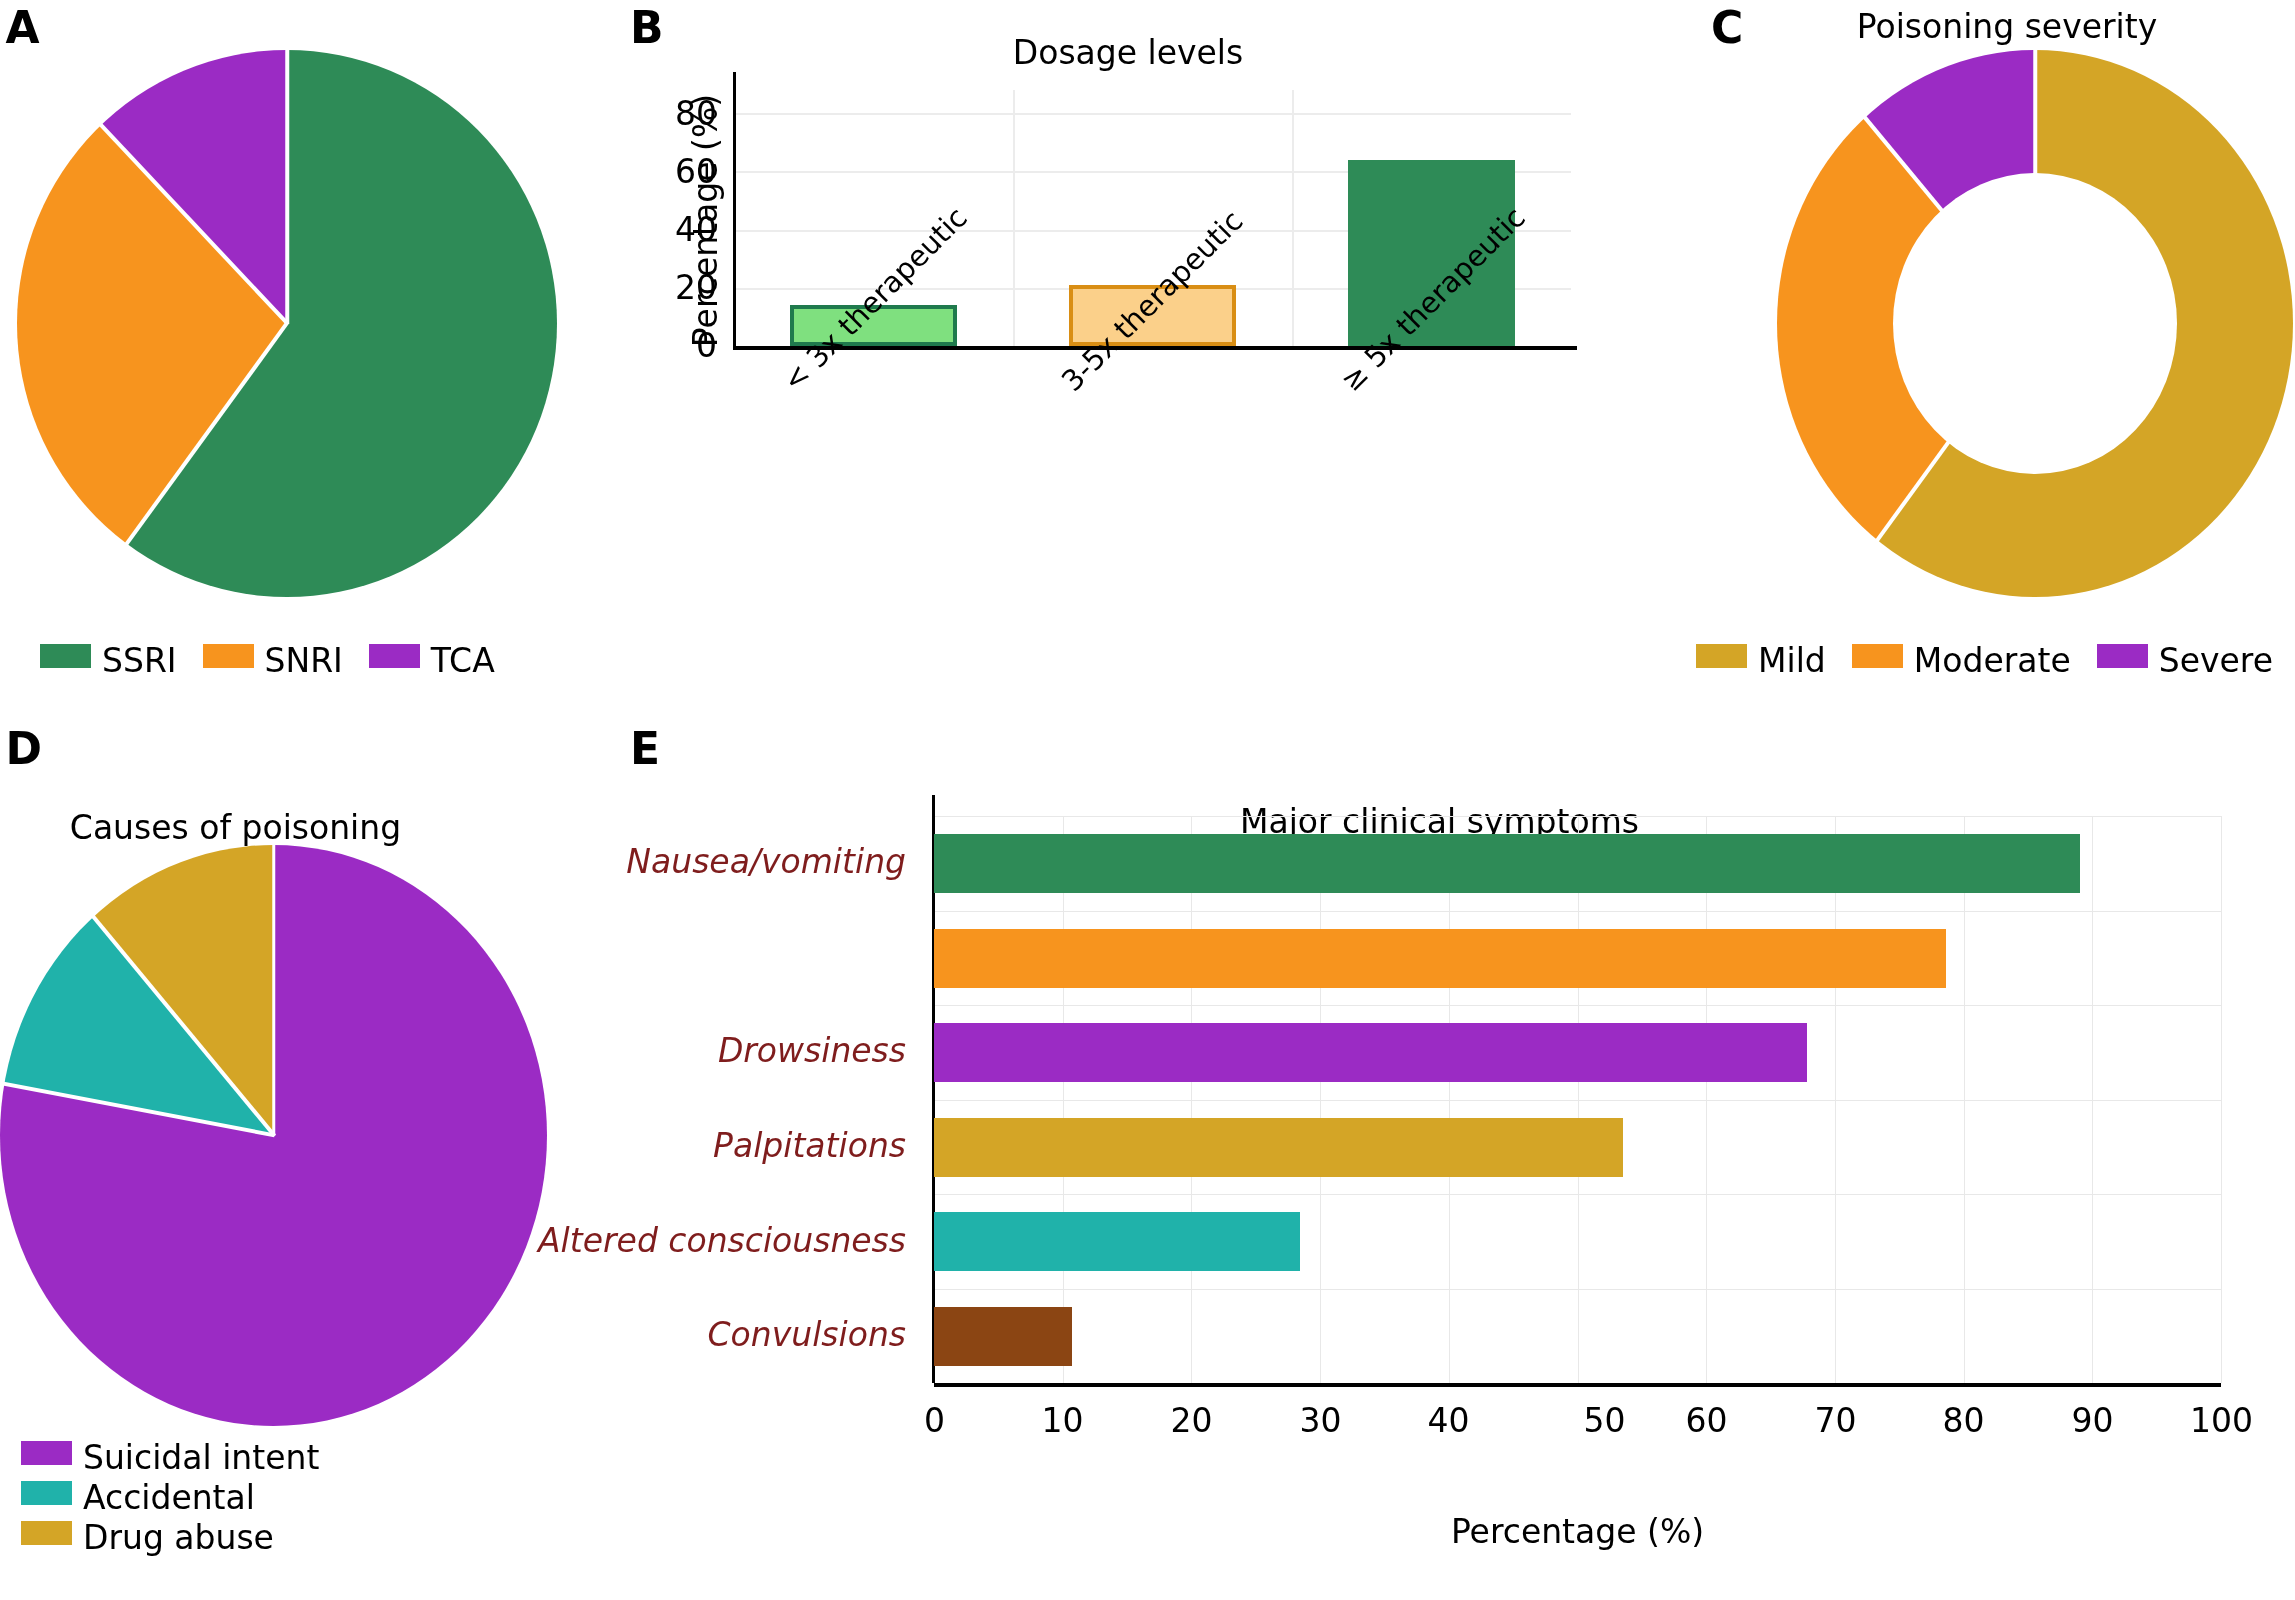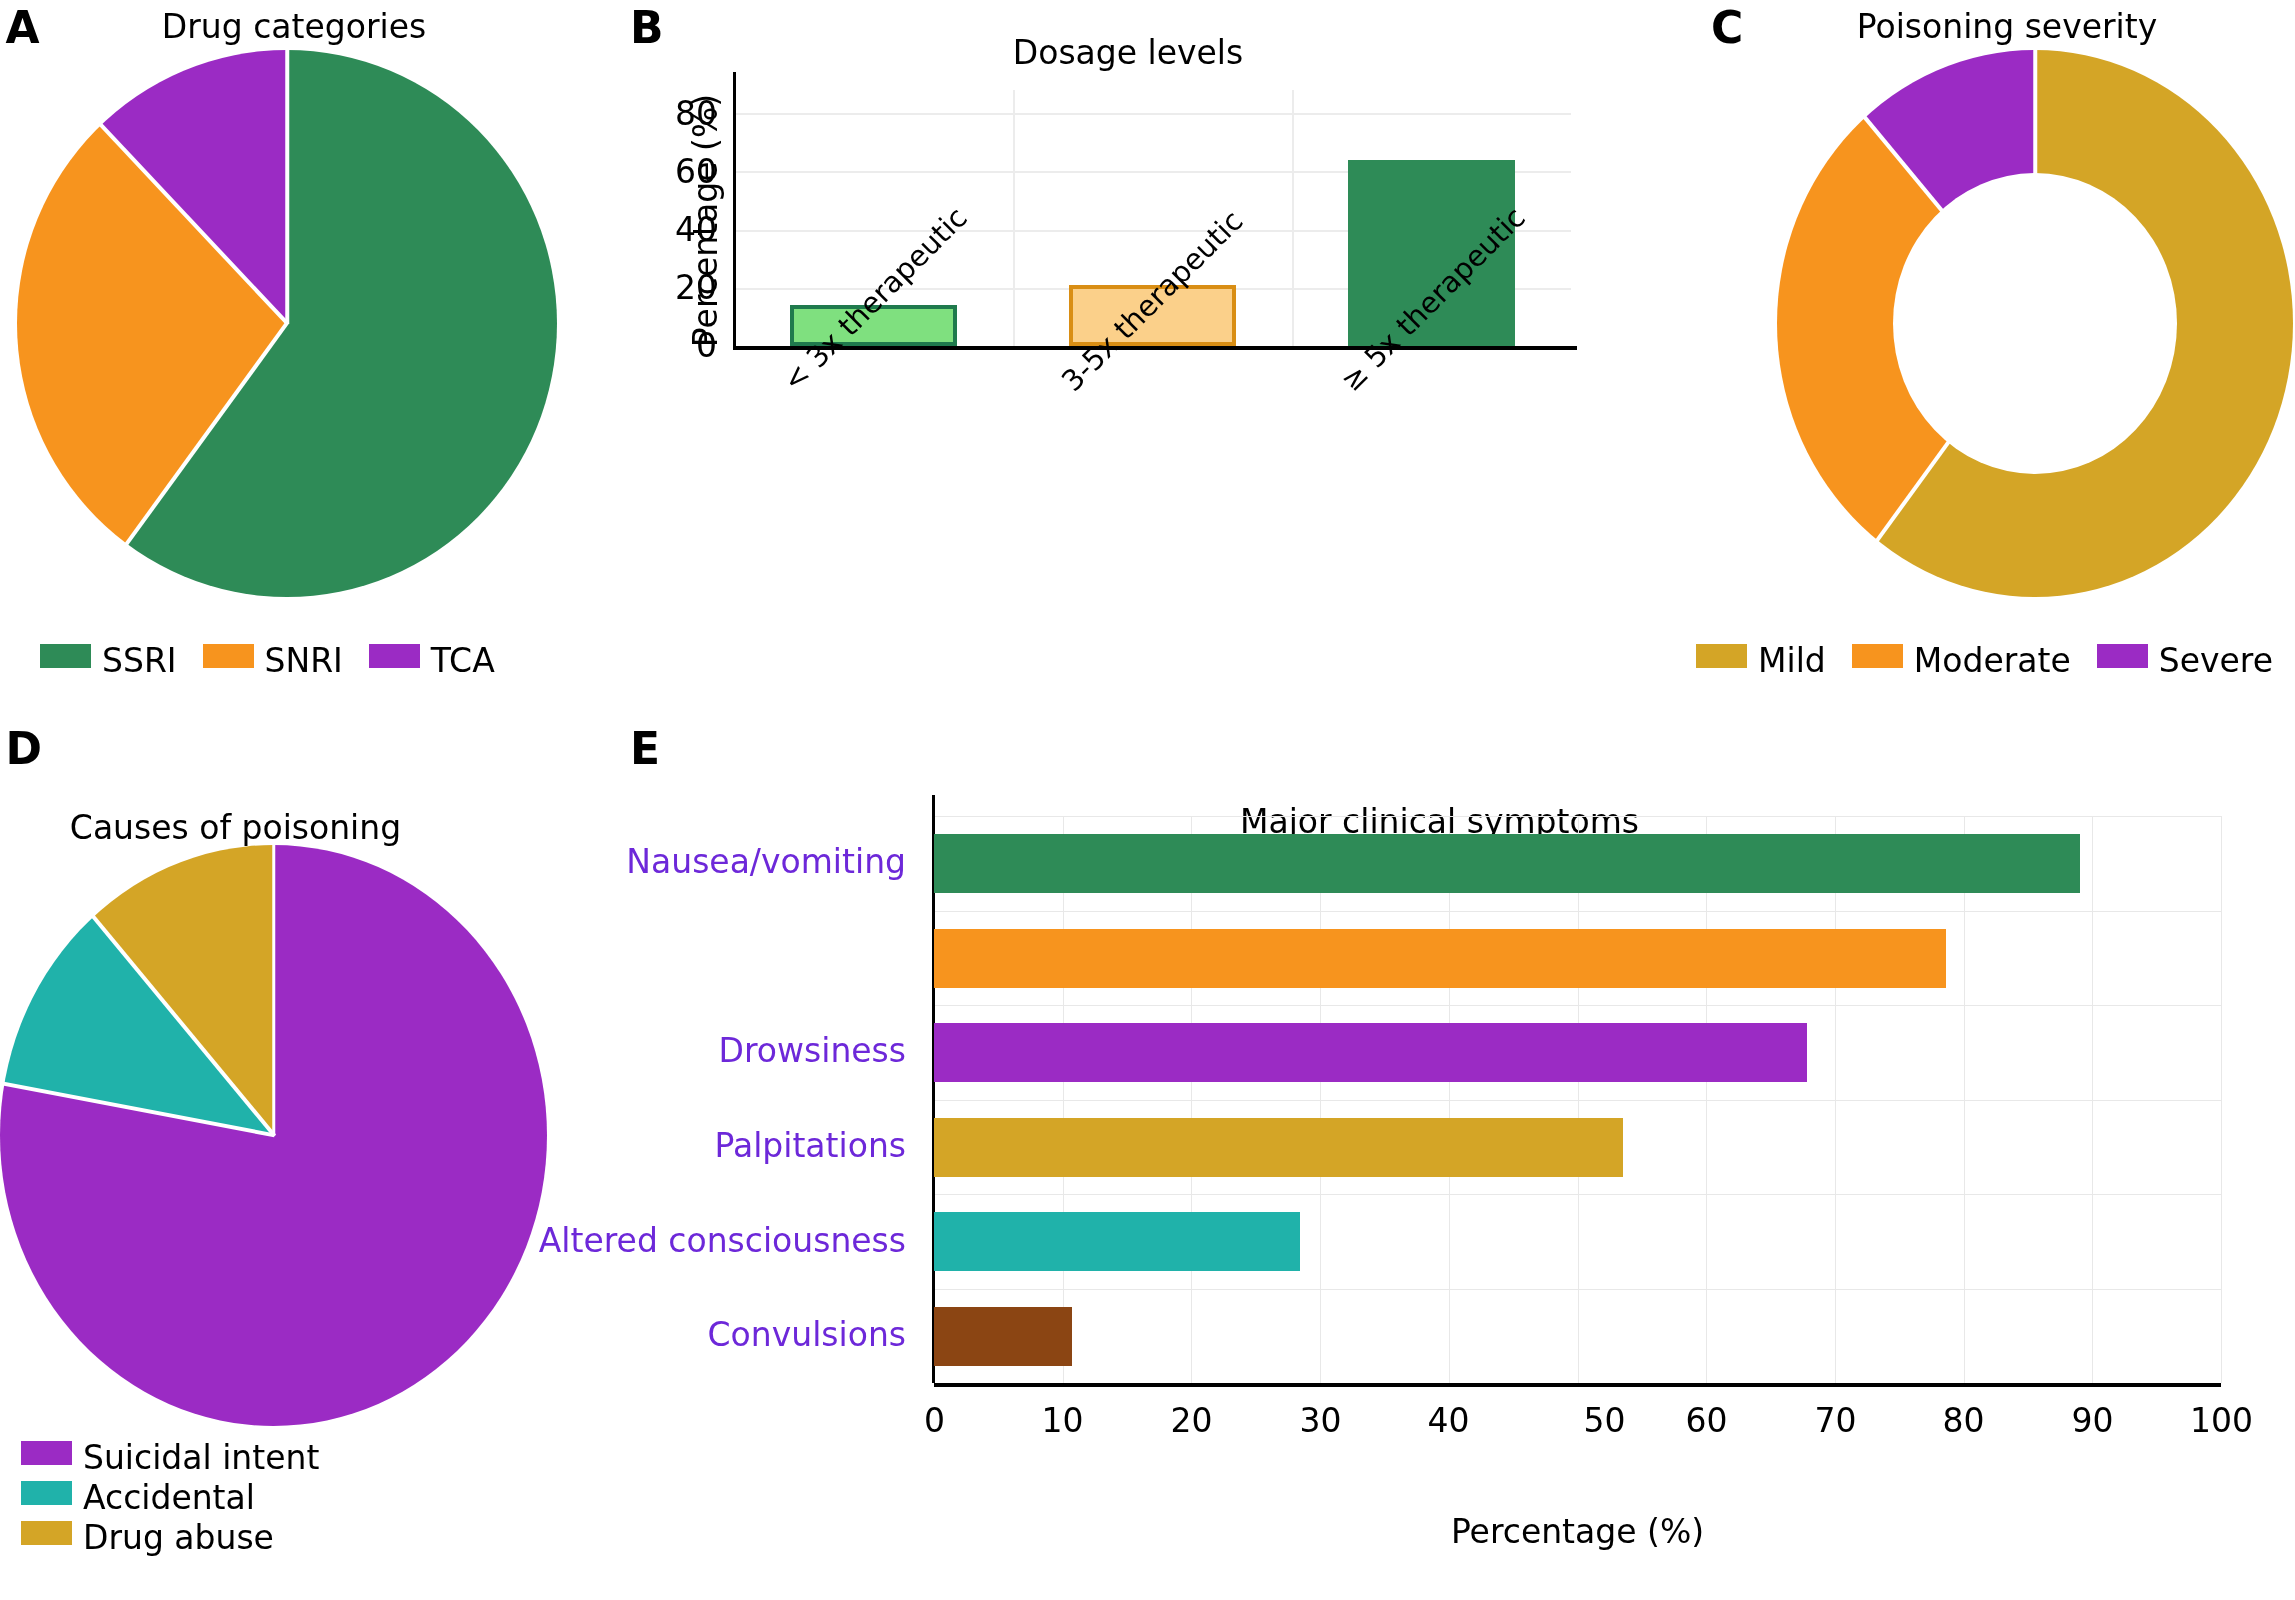--- a/index.html
+++ b/index.html
@@ -31,30 +31,29 @@
   .b-xlabel{position:absolute;font-size:29px;white-space:nowrap;color:#000;transform-origin:left top;transform:rotate(-45deg);}
   .b-ylabel{position:absolute;font-size:33px;white-space:nowrap;color:#000;transform-origin:center center;transform:rotate(-90deg);}
 
   
   #panelE-plot{position:absolute;}
   .e-axis-y{position:absolute;width:3.5px;background:#000;top:0;}
   .e-axis-x{position:absolute;height:4.2px;background:#000;left:0;}
   .e-grid-v{position:absolute;width:1.4px;background:#e8e8e8;top:0;}
   .e-grid-h{position:absolute;height:1.4px;background:#e8e8e8;left:0;}
   .e-bar{position:absolute;box-sizing:border-box;}
-  .e-cat{position:absolute;font-size:33px;white-space:nowrap;text-align:right;color:#6d28d9;line-height:1;}
+  .e-cat{position:absolute;font-size:33px;white-space:nowrap;text-align:right;color:#7f1d1d;line-height:1;font-style:italic;}
   .e-xtick{position:absolute;font-size:33px;text-align:center;color:#000;line-height:1;}
   .e-xlabel{position:absolute;font-size:33px;white-space:nowrap;color:#000;}
 </style>
 </head>
 <body>
 
 <div class="panel" id="panelA" style="left:0;top:0;width:588px;height:699px;">
   <div class="panel-letter" style="left:5.5px;top:5.5px;">A</div>
-  <div class="chart-title" style="left:0;top:7px;width:588px;">Drug categories</div>
   <div class="pie-wrap" style="left:17.3px;top:50px;width:540px;height:547px;">
     <div class="pie" id="pieA" style="background: conic-gradient(rgb(46, 139, 87) 0deg, rgb(46, 139, 87) 216deg, rgb(247, 148, 30) 216deg, rgb(247, 148, 30) 316.8deg, rgb(155, 43, 196) 316.8deg, rgb(155, 43, 196) 360deg);">
         <div style="position: absolute; left: 50%; top: 0px; width: 3.5px; height: 50%; background: rgb(255, 255, 255); transform-origin: 50% 100%; transform: translateX(-50%) rotate(0deg);"></div>
         <div style="position: absolute; left: 50%; top: 0px; width: 3.5px; height: 50%; background: rgb(255, 255, 255); transform-origin: 50% 100%; transform: translateX(-50%) rotate(216deg);"></div>
         <div style="position: absolute; left: 50%; top: 0px; width: 3.5px; height: 50%; background: rgb(255, 255, 255); transform-origin: 50% 100%; transform: translateX(-50%) rotate(316.8deg);"></div>
       </div>
   </div>
   <div class="legend" id="legendA" style="left:40px;top:644px;width:547px;">
       <div class="legend-item">
         <span class="legend-swatch" style="background: rgb(46, 139, 87);"></span>

